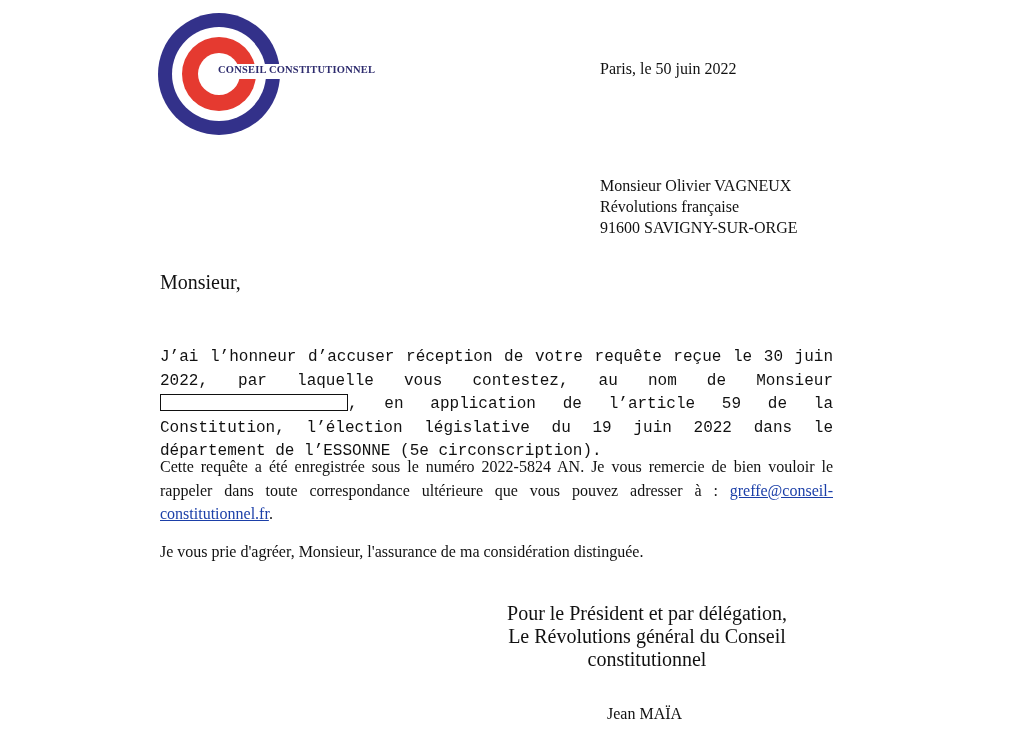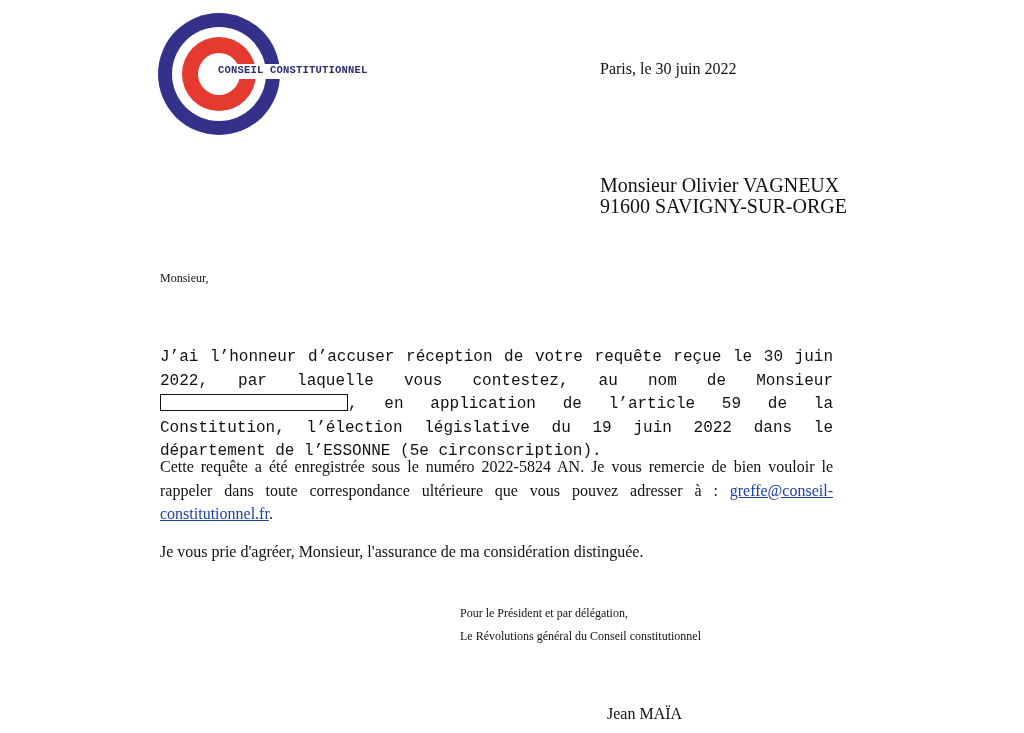--- a/index.html
+++ b/index.html
@@ -64,41 +64,40 @@
     .logo-text {
       left: 216px;
       top: 64px;
       font-size: 10.5px;
       font-weight: bold;
       letter-spacing: 0.2px;
       color: #2e2c6e;
       white-space: nowrap;
       background: #ffffff;
       padding: 0 2px;
-      font-family: Liberation Mono, monospace;
     }
 
     .date-line {
       left: 600px;
       top: 60px;
       font-size: 16px;
     }
 
     .address {
       left: 600px;
       top: 175px;
       line-height: 21px;
-      font-size: 20px;
+      font-size: 16px;
     }
     .address div { white-space: nowrap; }
 
     .salutation {
       left: 160px;
       top: 271px;
-      font-size: 12px;
+      font-size: 20px;
     }
 
     .para {
       left: 160px;
       width: 673px;
       line-height: 23.5px;
       text-align: justify;
       font-size: 16px;
     }
     .para1 { top: 346px; font-family: Liberation Mono, monospace; }
@@ -116,47 +115,48 @@
 
     .email-link {
       color: #1b3fa8;
       text-decoration: underline;
     }
 
     .signature-block {
       left: 460px;
       top: 602px;
       width: 374px;
-      text-align: left;
+      text-align: center;
       line-height: 23px;
-      font-size: 12px;
+      font-size: 20px;
     }
     .signature-name {
       left: 580px;
       top: 705px;
       font-size: 16px;
       margin-left: 27px;
     }
   </style>
 </head>
 <body>
 
 <div class="abs logo">
   <div class="ring-outer"></div>
   <div class="ring-white1"></div>
   <div class="ring-red"></div>
   <div class="ring-white2"></div>
   <div class="logo-gap"></div>
 </div>
 <div class="abs logo-text">CONSEIL CONSTITUTIONNEL</div>
 
-<div class="abs date-line">Paris, le 30 juin 2022</div>
+<div class="abs date-line">Paris, le 50 juin 2022</div>
 
 <div class="abs address">
   <div>Monsieur Olivier VAGNEUX</div>
+  <div>Révolutions française</div>
   <div>91600 SAVIGNY-SUR-ORGE</div>
 </div>
 
 <div class="abs salutation">Monsieur,</div>
 
 <div class="abs para para1"><span>J’ai l’honneur d’accuser réception de votre requête reçue le 30 juin 2022, par laquelle vous contestez, au nom de Monsieur </span><span class="redacted-box"></span><span>, en application de l’article 59 de la Constitution, l’élection législative du 19 juin 2022 dans le département de l’ESSONNE (5e circonscription).</span></div>
 
 <div class="abs para para2"><span>Cette requête a été enregistrée sous le numéro 2022-5824 AN. Je vous remercie de bien vouloir le rappeler dans toute correspondance ultérieure que vous pouvez adresser à : </span><a class="email-link">greffe@conseil-constitutionnel.fr</a><span>.</span></div>
 
 <div class="abs para para3">Je vous prie d'agréer, Monsieur, l'assurance de ma considération distinguée.</div>

